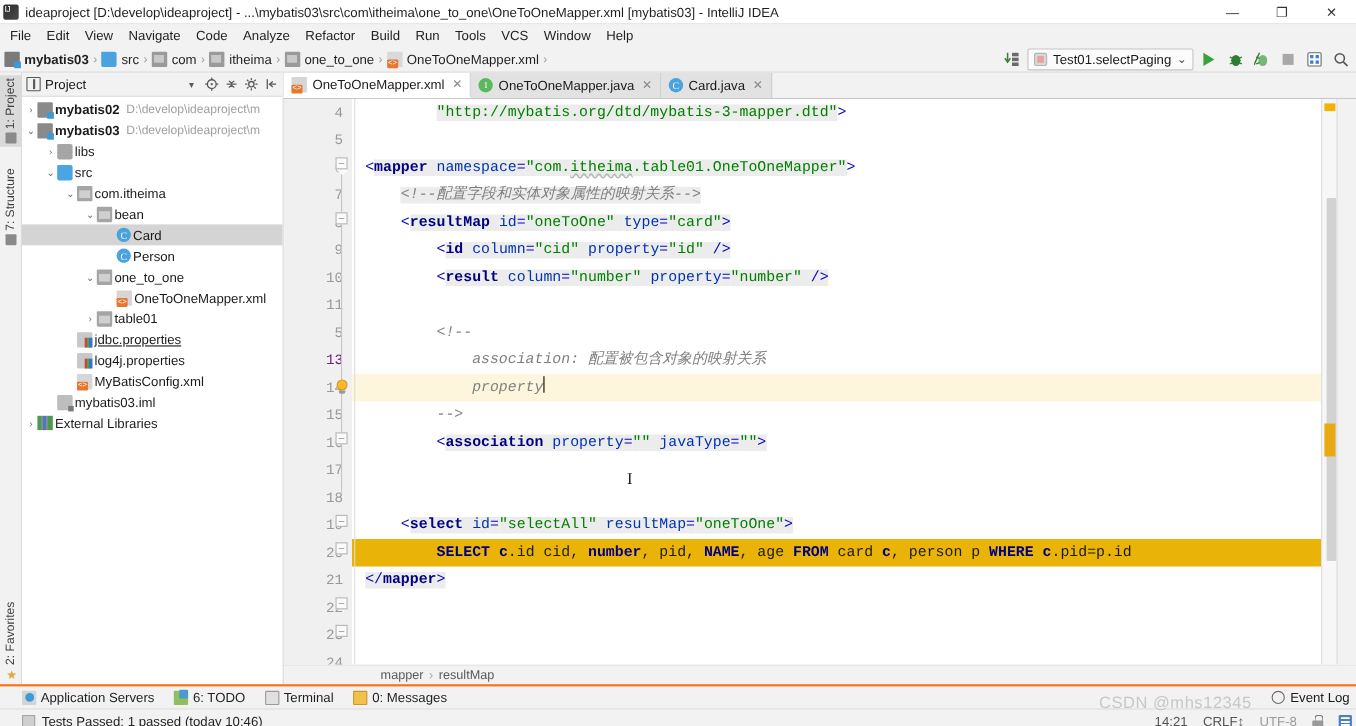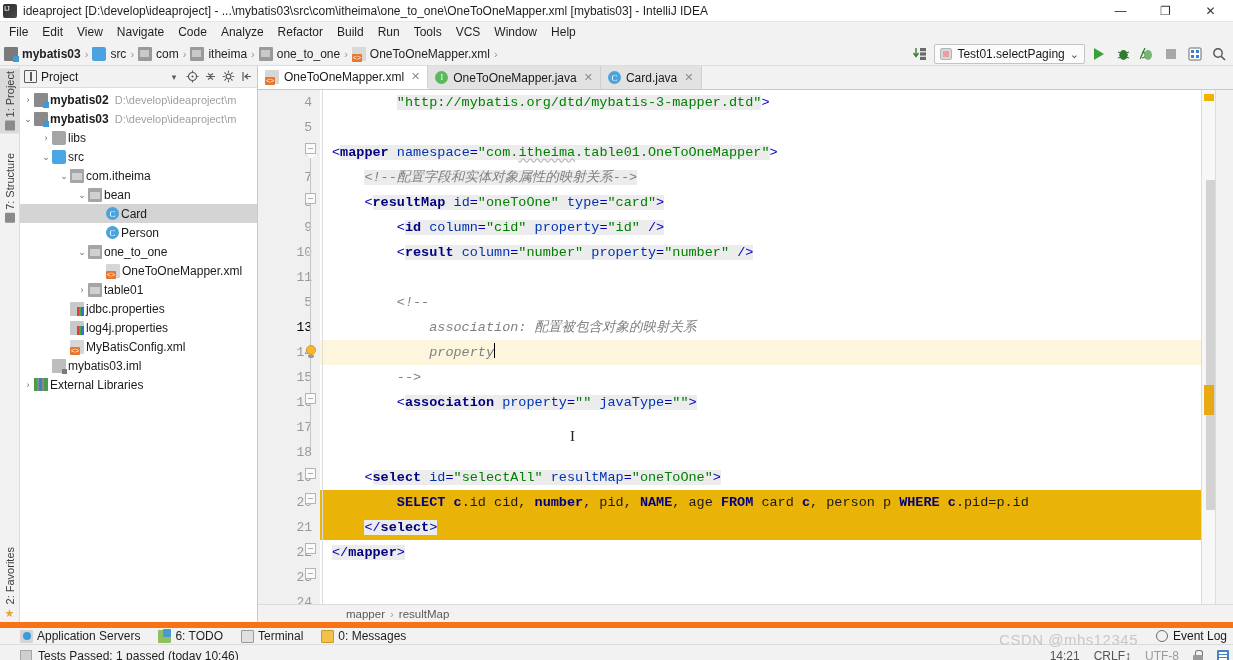--- a/index.html
+++ b/index.html
@@ -144,21 +144,21 @@
   .ti-iface{width:13px;height:13px;border-radius:50%;background:#5cb85c;color:#fff;font-size:8px;
             display:flex;align-items:center;justify-content:center;font-family:"Liberation Serif",serif;}
 
   .editorwrap { flex: 1; display: flex; position: relative; overflow: hidden; background:#fff;}
   .gutter { width: 62px; background: #f0f0f0; flex:none; position: relative;
             border-right: 0px; }
   .gutter .ln {
     height: 25px; line-height: 25px; text-align: right; padding-right: 8px;
     font-family: "Liberation Mono", monospace; font-size: 13px; color: #999999;
   }
-  .gutter .ln.cur { color: #000000; text-align: right; }
+  .gutter .ln.cur { color: #701a75; text-align: right; }
   .foldcol { position:absolute; right:0px; top:0; width: 20px; height: 100%; }
   .fold {
     position: absolute; right: 4px; width: 11px; height: 11px;
     border: 1px solid #b4b4b4; background: #fafafa; color:#888;
     font-size: 9px; line-height: 9px; text-align: center;
   }
   .fold.region::after { content:""; position:absolute; left:-1px; top:10px; width:11px; height:5px;
                         border-left:1px solid #b4b4b4;border-right:1px solid #b4b4b4; background:#fafafa;
                         clip-path: polygon(0 0,100% 0,50% 100%); }
   .foldline { position:absolute; right:9px; width:1px; background:#c6c6c6; }
@@ -199,21 +199,21 @@
 
   
   .editor-breadcrumb {
     height: 18px; background:#f2f2f2; border-top:1px solid #dcdcdc; display:flex; align-items:center;
     padding-left: 88px; font-size: 11.5px; color:#5a5a5a; gap:5px;
   }
   .editor-breadcrumb .sep { color:#a8a8a8; }
 
   
   .bottombar {
-    height: 22px; background:#f2f2f2; border-top:6px solid #f97316; display:flex; align-items:center;
+    height: 22px; background:#f2f2f2; border-top:2px solid #f97316; display:flex; align-items:center;
     padding-left: 20px; gap: 18px; position:relative;
   }
   .bb-item { display:flex; align-items:center; gap:4px; font-size:12px; color:#1f1f1f; white-space:nowrap;}
   .bb-ic { width:13px;height:13px;flex:none;border-radius:1px; position:relative;}
   .bb-appsrv{ background:#d4d4d4; }
   .bb-appsrv::after{content:"";position:absolute;left:3px;top:2px;width:8px;height:8px;border-radius:50%;
                     background:#3c9ad9;}
   .bb-todo{ background:#8fbf5f; }
   .bb-todo::after{content:"";position:absolute;left:5px;top:-1px;width:8px;height:8px;background:#4a9ad0;border-radius:1px;}
   .bb-term{ background:#e0e0e0; border:1px solid #9a9a9a;}
@@ -442,21 +442,21 @@
         </div>
         <div class="trow" style="padding-left:86px;">
           <span class="ti ti-xml"></span>
           <span class="tlabel">OneToOneMapper.xml</span>
         </div>
         <div class="trow" style="padding-left:56px;">
           <span class="arrow">›</span>
           <span class="ti ti-pkg"></span>
           <span class="tlabel">table01</span>
         </div>
-        <div class="trow" style="padding-left:50px;">
+        <div class="trow" style="padding-left:50px;text-decoration:underline;">
           <span class="ti ti-prop"></span>
           <span class="tlabel">jdbc.properties</span>
         </div>
         <div class="trow" style="padding-left:50px;">
           <span class="ti ti-prop"></span>
           <span class="tlabel">log4j.properties</span>
         </div>
         <div class="trow" style="padding-left:50px;">
           <span class="ti ti-xml"></span>
           <span class="tlabel">MyBatisConfig.xml</span>
@@ -567,21 +567,20 @@
           <div class="crow"> </div>
 
 
 
           <div class="crow"> </div>
 
           <div class="crow"><span class="plain">    </span><span class="punc">&lt;</span><span class="tag tok">select </span><span class="attr tok">id</span><span class="punc tok">=</span><span class="str tok">"selectAll" </span><span class="attr tok">resultMap</span><span class="punc tok">=</span><span class="str tok">"oneToOne"</span><span class="punc tok">&gt;</span></div>
 
           <div class="crow hl-sql"><span class="plain">        </span><span class="sqlkw">SELECT</span><span class="sqlid"> </span><span class="sqlkw">c</span><span class="sqlid">.id cid, </span><span class="sqlkw">number</span><span class="sqlid">, pid, </span><span class="sqlkw">NAME</span><span class="sqlid">, age </span><span class="sqlkw">FROM</span><span class="sqlid"> card </span><span class="sqlkw">c</span><span class="sqlid">, person p </span><span class="sqlkw">WHERE</span><span class="sqlid"> </span><span class="sqlkw">c</span><span class="sqlid">.pid=p.id</span></div>
 
-          <div class="crow hl-sql"><span class="plain">    </span><span class="punc tok">&lt;/</span><span class="tag tok">select</span><span class="punc tok">&gt;</span></div>
 
           <div class="crow"><span class="punc tok">&lt;/</span><span class="tag tok">mapper</span><span class="punc tok">&gt;</span></div>
 
           <span class="mousecaret" style="left:250px; top:338px;">I</span>
         </div>
 
         <div class="rstrip">
           <div class="rmark" style="top:4px;background:#f0b400;"></div>
           <div class="scroll-thumb" style="top:90px;height:330px;"></div>
           <div class="rmark" style="top:295px;height:30px;background:#e8a913;"></div>

